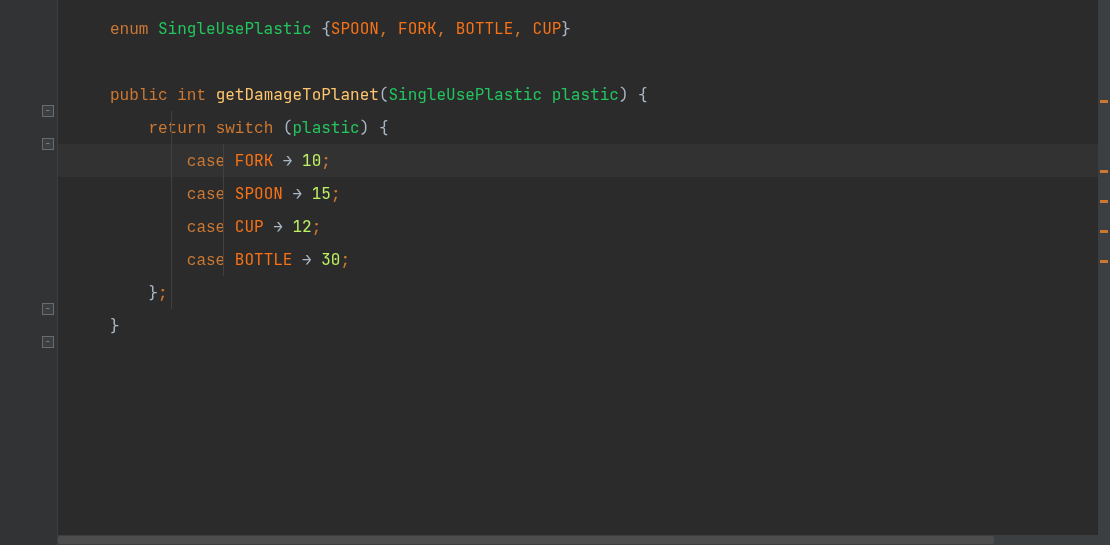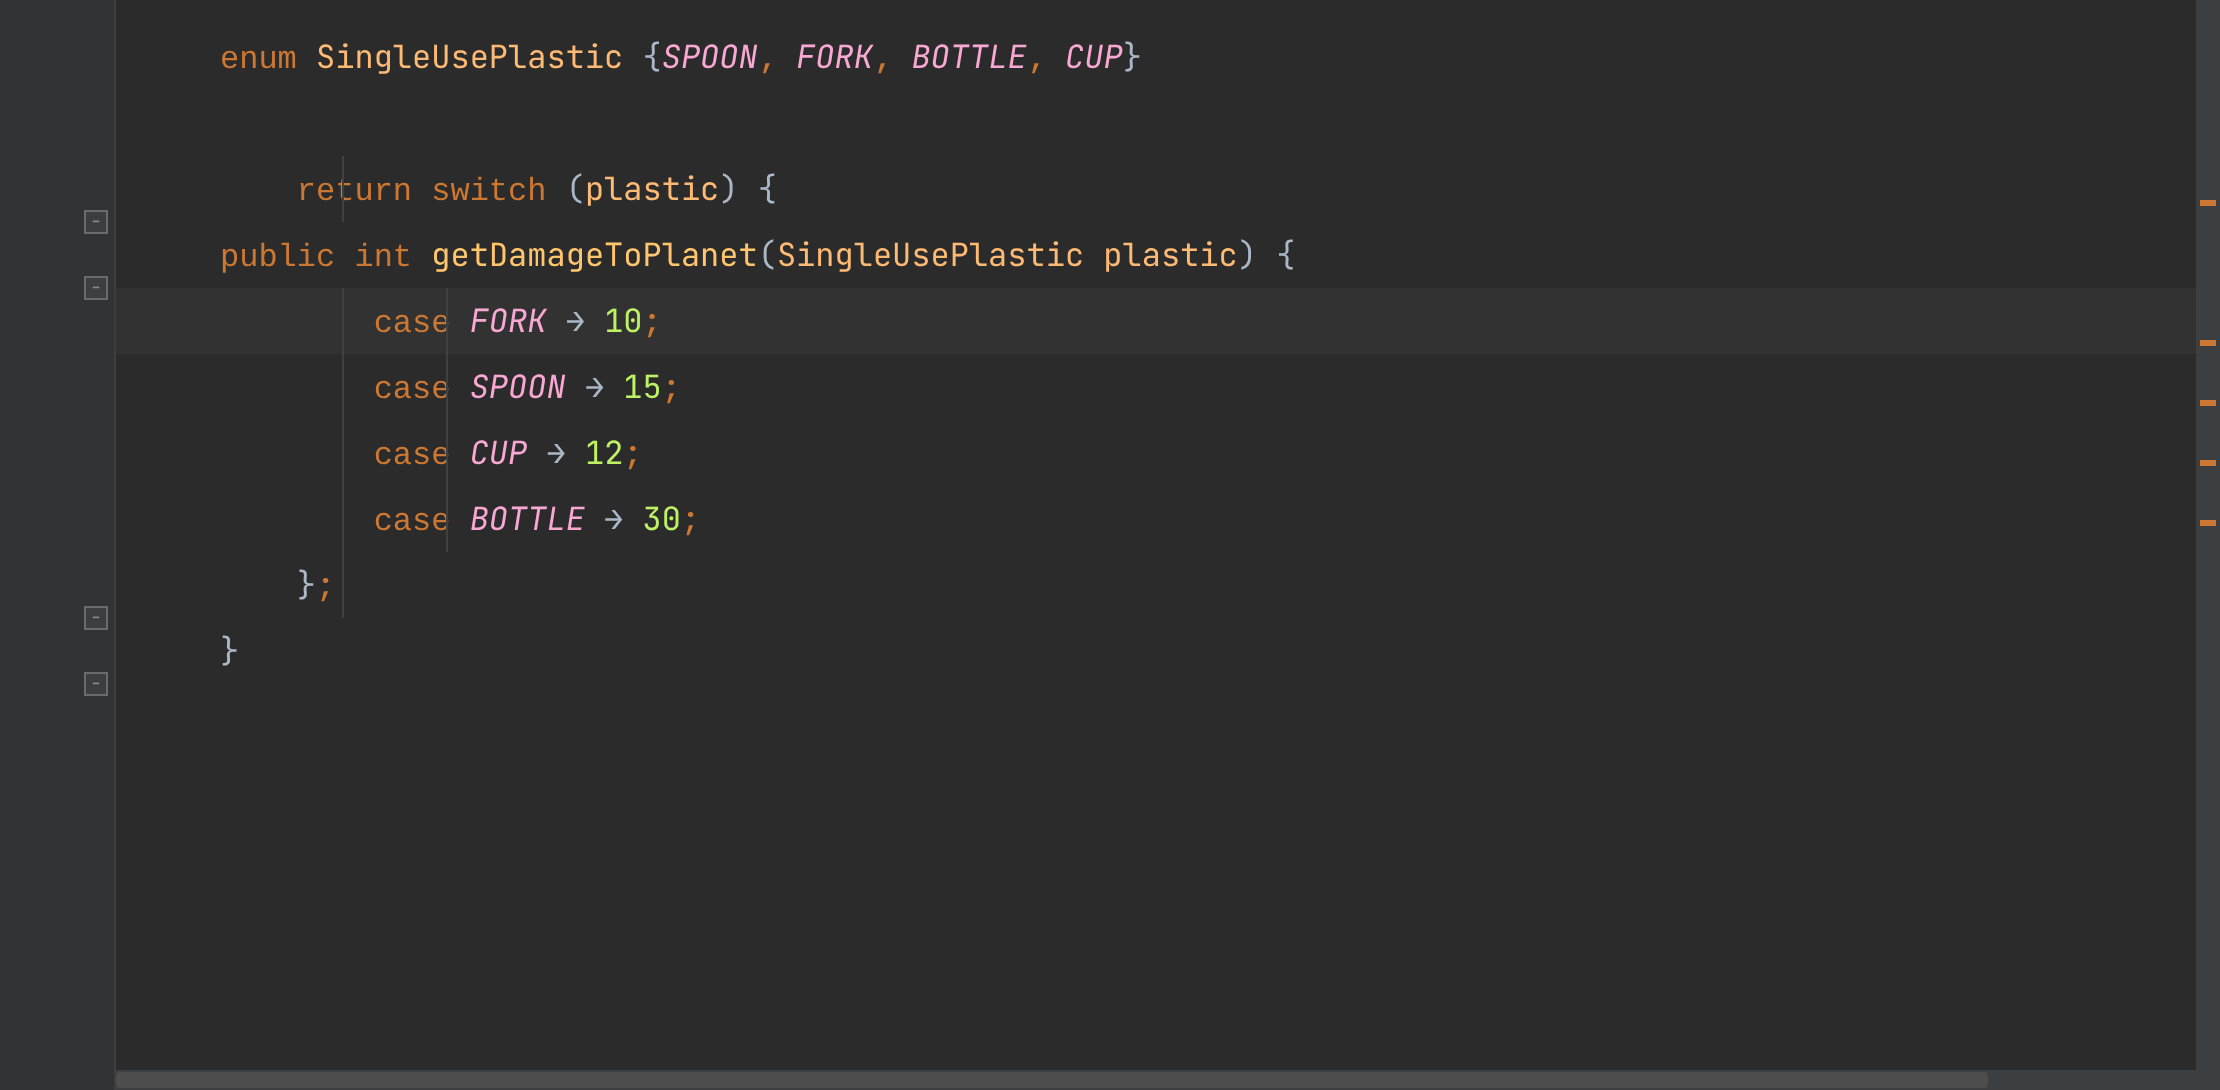--- a/index.html
+++ b/index.html
@@ -62,27 +62,27 @@
     }
     .indent-guide {
       position: absolute;
       width: 1px;
       background: #404040;
       top: 0;
       bottom: 0;
     }
     .kw { color: #cc7832; font-family: Liberation Mono, monospace; }
     .method { color: #ffc66d; }
-    .enum-const { color: #f9a8d4; font-style: italic; }
+    .enum-const { color: #f97316; }
     .number { color: #bef264; }
     .paren { color: #a9b7c6; }
     .brace { color: #a9b7c6; }
     .comma { color: #cc7832; }
     .semi { color: #cc7832; }
-    .identifier { color: #fdba74; }
+    .identifier { color: #22c55e; }
     .arrow { color: #a9b7c6; }
     .scrollbar-track {
       position: absolute;
       right: 0;
       top: 0;
       width: 12px;
       height: 100%;
       background: #3c3f41;
     }
     .scroll-marker {
@@ -120,23 +120,23 @@
     <div class="fold-indicator fold-minus" style="top:303px"></div>
     <div class="fold-indicator fold-minus" style="top:336px"></div>
   </div>
 
   <div class="code-area">
 
     <div class="line"><span class="kw">enum</span> <span class="identifier">SingleUsePlastic</span> <span class="brace">{</span><span class="enum-const">SPOON</span><span class="comma">,</span> <span class="enum-const">FORK</span><span class="comma">,</span> <span class="enum-const">BOTTLE</span><span class="comma">,</span> <span class="enum-const">CUP</span><span class="brace">}</span></div>
 
     <div class="line"></div>
 
+    <div class="line"><span class="kw">public</span> <span class="kw">int</span> <span class="method">getDamageToPlanet</span><span class="paren">(</span><span class="identifier">SingleUsePlastic</span> <span class="identifier">plastic</span><span class="paren">)</span> <span class="brace">{</span></div>
+
     <div class="line"><div class="indent-guide" style="left:113px"></div>    <span class="kw">return</span> <span class="kw">switch</span> <span class="paren">(</span><span class="identifier">plastic</span><span class="paren">)</span> <span class="brace">{</span></div>
-
-    <div class="line"><span class="kw">public</span> <span class="kw">int</span> <span class="method">getDamageToPlanet</span><span class="paren">(</span><span class="identifier">SingleUsePlastic</span> <span class="identifier">plastic</span><span class="paren">)</span> <span class="brace">{</span></div>
 
     <div class="line highlighted"><div class="indent-guide" style="left:113px"></div><div class="indent-guide" style="left:165px"></div>        <span class="kw">case</span> <span class="enum-const">FORK</span> <span class="arrow">→</span> <span class="number">10</span><span class="semi">;</span></div>
 
     <div class="line"><div class="indent-guide" style="left:113px"></div><div class="indent-guide" style="left:165px"></div>        <span class="kw">case</span> <span class="enum-const">SPOON</span> <span class="arrow">→</span> <span class="number">15</span><span class="semi">;</span></div>
 
     <div class="line"><div class="indent-guide" style="left:113px"></div><div class="indent-guide" style="left:165px"></div>        <span class="kw">case</span> <span class="enum-const">CUP</span> <span class="arrow">→</span> <span class="number">12</span><span class="semi">;</span></div>
 
     <div class="line"><div class="indent-guide" style="left:113px"></div><div class="indent-guide" style="left:165px"></div>        <span class="kw">case</span> <span class="enum-const">BOTTLE</span> <span class="arrow">→</span> <span class="number">30</span><span class="semi">;</span></div>
 
     <div class="line"><div class="indent-guide" style="left:113px"></div>    <span class="brace">}</span><span class="semi">;</span></div>

